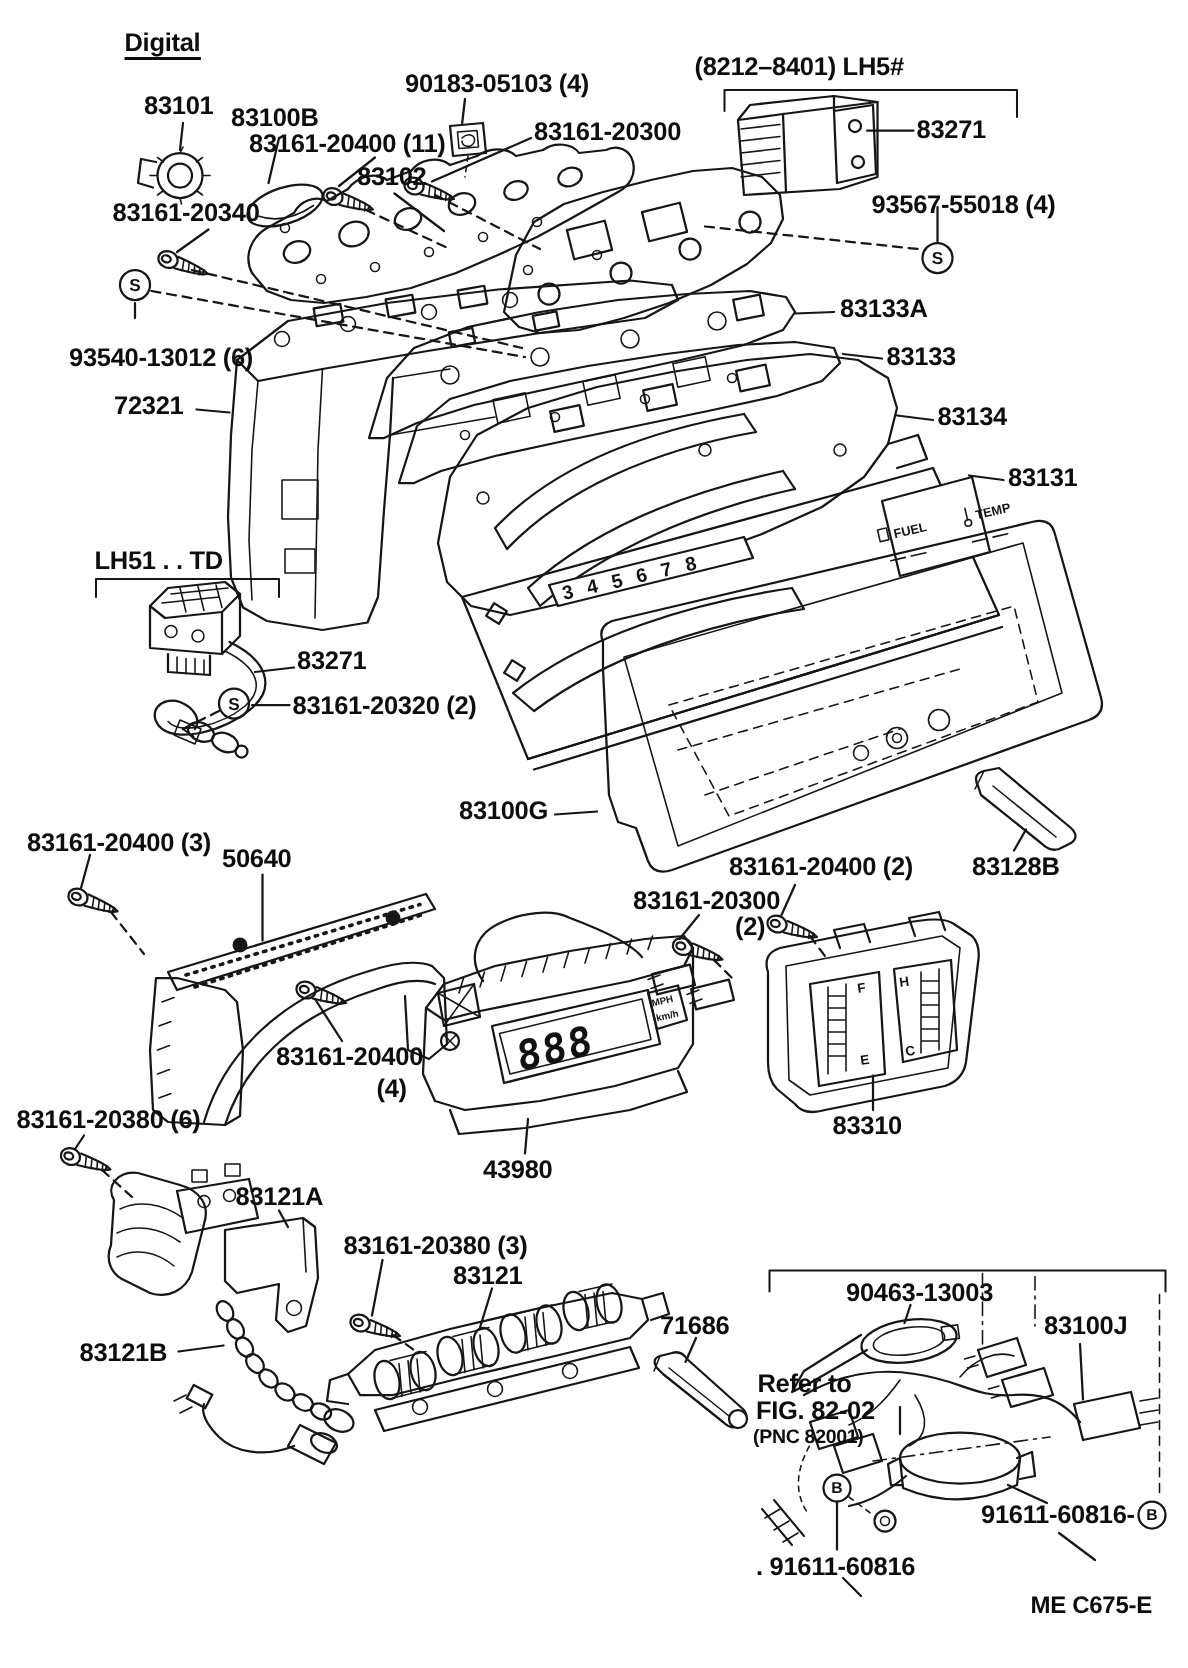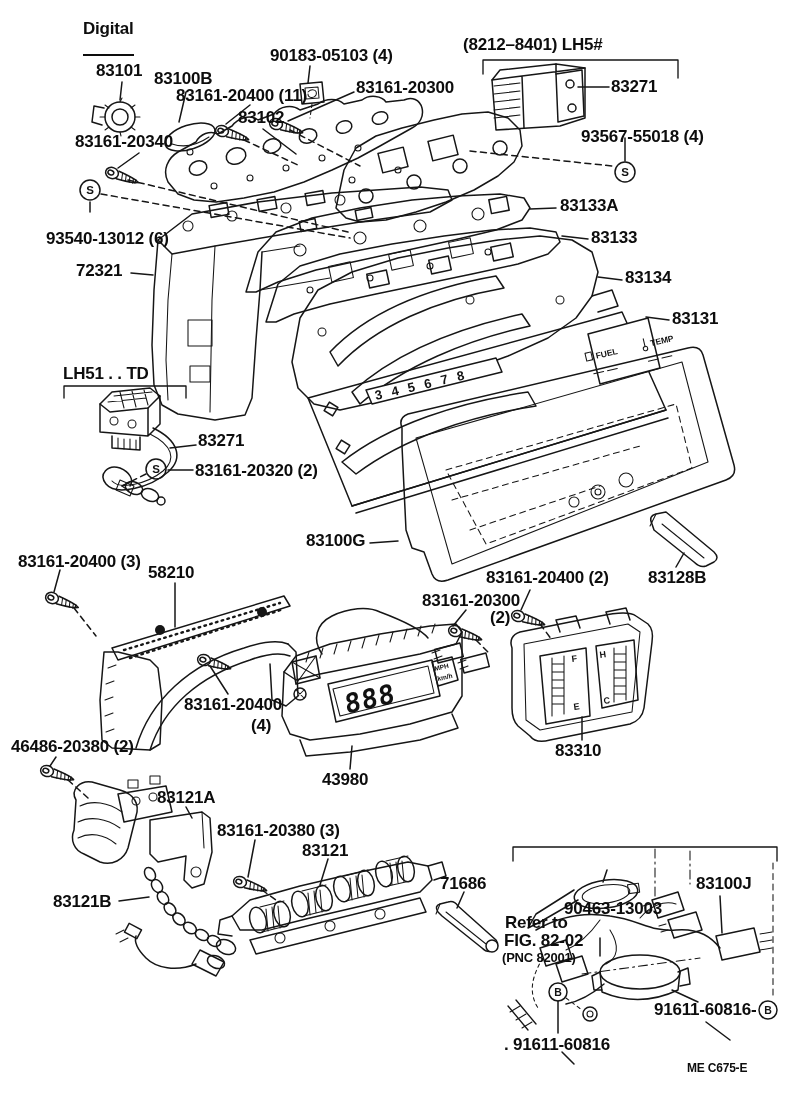--- a/index.html
+++ b/index.html
@@ -13,21 +13,21 @@
   svg .ink{fill:#161616;stroke:none;}
   svg .dash{stroke-dasharray:6 4.5;}
   svg .dash2{stroke-dasharray:3.5 3.5;}
   svg .dashdot{stroke-dasharray:9 4 2 4;}
   svg .dots{stroke-dasharray:1.6 4.4;stroke-width:2.4;}
   .svgtxt{font-family:"Liberation Sans",sans-serif;font-weight:700;fill:#111;stroke:none;}
   .mono{font-family:"DejaVu Sans Mono",monospace;}
   .lbl{position:absolute;font:700 17px/1.08 "Liberation Sans",sans-serif;color:#0d0d0d;
        letter-spacing:-0.2px;white-space:nowrap;}
   .lbl.sm{font-size:13px;}
-  .underline{border-bottom:2.6px solid #0d0d0d;padding-bottom:16px;}
+  .underline{border-bottom:2.6px solid #0d0d0d;padding-bottom:0;}
 </style>
 </head>
 <body>
 
 <div class="stage">
 
 <svg width="792" height="1112" viewBox="0 0 792 1112">
   <defs>
     <pattern id="grid" width="13" height="13" patternUnits="userSpaceOnUse" patternTransform="rotate(-14)">
       <path class="thin" d="M13,0 H0 V13"></path>
@@ -430,54 +430,54 @@
     <path d="M146,474 L122,486"></path>
   </g>
   <path class="ldr" d="M122,486 L130,482 M122,486 L129,491"></path>
 </svg>
 
 <div class="lbl underline" style="left:83px;top:20px">Digital</div>
 <div class="lbl" style="left:463px;top:36px">(8212–8401)  LH5#</div>
 <div class="lbl" style="left:96px;top:62px">83101</div>
 <div class="lbl" style="left:154px;top:70px">83100B</div>
 <div class="lbl" style="left:270px;top:47px">90183-05103 (4)</div>
-<div class="lbl" style="left:176px;top:87px">83161-20400 (11)</div>
+<div class="lbl" style="left:166px;top:87px">83161-20400 (11)</div>
 <div class="lbl" style="left:356px;top:79px">83161-20300</div>
 <div class="lbl" style="left:238px;top:109px">83102</div>
 <div class="lbl" style="left:611px;top:78px">83271</div>
 <div class="lbl" style="left:581px;top:128px">93567-55018 (4)</div>
 <div class="lbl" style="left:75px;top:133px">83161-20340</div>
 <div class="lbl" style="left:46px;top:230px">93540-13012 (6)</div>
 <div class="lbl" style="left:560px;top:197px">83133A</div>
 <div class="lbl" style="left:591px;top:229px">83133</div>
 <div class="lbl" style="left:76px;top:262px">72321</div>
 <div class="lbl" style="left:625px;top:269px">83134</div>
 <div class="lbl" style="left:672px;top:310px">83131</div>
 <div class="lbl" style="left:63px;top:365px">LH51 . . TD</div>
 <div class="lbl" style="left:198px;top:432px">83271</div>
 <div class="lbl" style="left:195px;top:462px">83161-20320 (2)</div>
 <div class="lbl" style="left:306px;top:532px">83100G</div>
 <div class="lbl" style="left:18px;top:553px">83161-20400 (3)</div>
-<div class="lbl" style="left:148px;top:564px">58210</div>
+<div class="lbl" style="left:148px;top:564px">50640</div>
 <div class="lbl" style="left:486px;top:569px">83161-20400 (2)</div>
 <div class="lbl" style="left:422px;top:592px">83161-20300</div>
 <div class="lbl" style="left:490px;top:609px">(2)</div>
 <div class="lbl" style="left:648px;top:569px">83128B</div>
 <div class="lbl" style="left:184px;top:696px">83161-20400</div>
 <div class="lbl" style="left:251px;top:717px">(4)</div>
 <div class="lbl" style="left:322px;top:771px">43980</div>
 <div class="lbl" style="left:555px;top:742px">83310</div>
-<div class="lbl" style="left:11px;top:738px">46486-20380 (2)</div>
+<div class="lbl" style="left:11px;top:738px">83161-20380 (6)</div>
 <div class="lbl" style="left:157px;top:789px">83121A</div>
-<div class="lbl" style="left:217px;top:822px">83161-20380 (3)</div>
+<div class="lbl" style="left:229px;top:822px">83161-20380 (3)</div>
 <div class="lbl" style="left:302px;top:842px">83121</div>
 <div class="lbl" style="left:53px;top:893px">83121B</div>
 <div class="lbl" style="left:440px;top:875px">71686</div>
-<div class="lbl" style="left:564px;top:900px">90463-13003</div>
+<div class="lbl" style="left:564px;top:853px">90463-13003</div>
 <div class="lbl" style="left:696px;top:875px">83100J</div>
 <div class="lbl" style="left:505px;top:914px">Refer to</div>
 <div class="lbl" style="left:504px;top:932px">FIG. 82-02</div>
 <div class="lbl sm" style="left:502px;top:951px">(PNC 82001)</div>
 <div class="lbl" style="left:654px;top:1001px">91611-60816-</div>
 <div class="lbl" style="left:504px;top:1036px">. 91611-60816</div>
-<div class="lbl" style="left:687px;top:1062px;font-size:12px">ME  C675-E</div>
+<div class="lbl" style="left:687px;top:1062px;font-size:16px">ME  C675-E</div>
 
 </div>
 
 </body></html>

